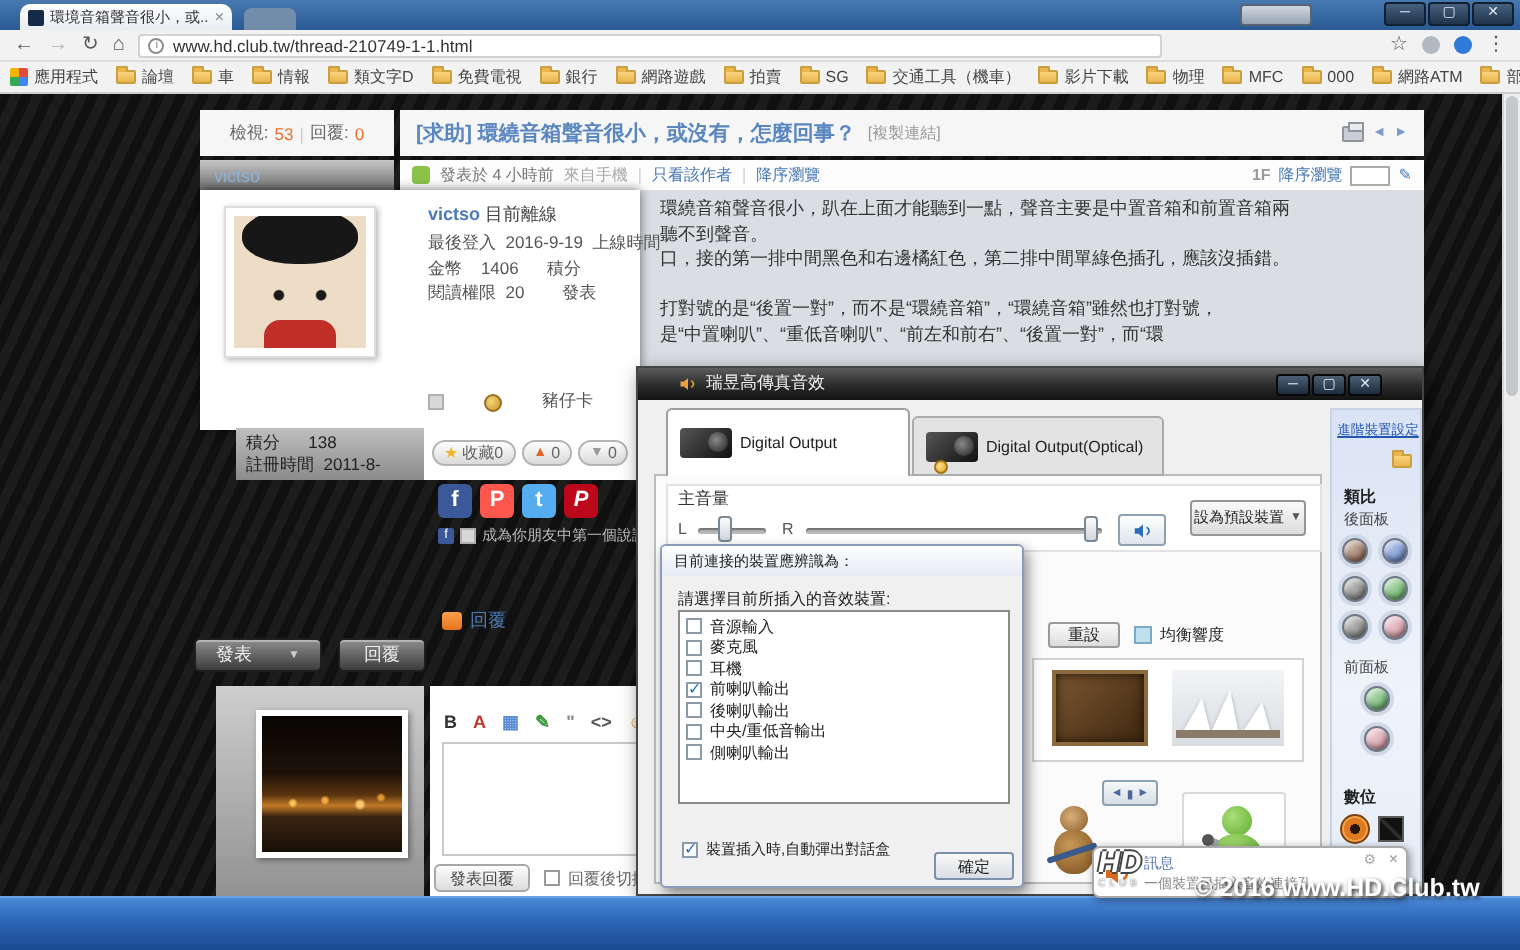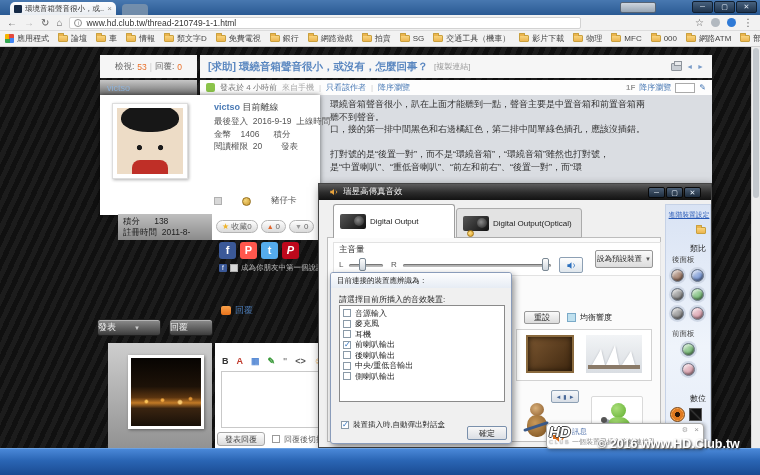--- a/index.html
+++ b/index.html
@@ -81,42 +81,42 @@
 .uparr{color:#e0642a;font-size:7px}
 .dnarr{color:#999;font-size:7px}
 
 #social{position:absolute;left:219px;top:242px;display:flex;gap:4px}
 .s-ic{width:17px;height:17px;border-radius:3px;color:#fff;font-weight:bold;font-size:11px;line-height:17px;text-align:center}
 #likerow{position:absolute;left:219px;top:263px;display:flex;align-items:center;gap:3px;font-size:7.5px;color:#b9b9b9}
 .fmini{width:8px;height:8px;background:#3b5998;border-radius:1px;color:#fff;font-size:6.5px;line-height:8px;text-align:center}
 #replylink{position:absolute;left:221px;top:304px;display:flex;align-items:center;gap:4px;font-size:9px}
 .replyic{width:10px;height:9px;background:linear-gradient(#f9a14a,#e8731c);border-radius:2px}
 
-.darkbtn{position:absolute;height:17px;background:linear-gradient(#8d8d8d,#3c3c3c);border:1px solid #1e1e1e;border-radius:3px;color:#eee;font-size:9px;display:flex;align-items:center;justify-content:flex-start;gap:18px;box-shadow:inset 0 1px 0 rgba(255,255,255,.35)}
+.darkbtn{position:absolute;height:17px;background:linear-gradient(#8d8d8d,#3c3c3c);border:1px solid #1e1e1e;border-radius:3px;color:#eee;font-size:9px;display:flex;align-items:center;justify-content:center;gap:18px;box-shadow:inset 0 1px 0 rgba(255,255,255,.35)}
 #btn-post{left:97px;top:319px;width:64px}
 #btn-reply{left:169px;top:319px;width:44px}
 .caret{font-size:6px;color:#ccc}
 
 #reply-left{position:absolute;left:108px;top:343px;width:104px;height:105px;background:linear-gradient(#cecece,#929292)}
 #photo{position:absolute;left:128px;top:355px;width:76px;height:74px;background:#fff;padding:3px;box-shadow:1px 1px 3px rgba(0,0,0,.4)}
 #photo .img{width:100%;height:100%;background:
  radial-gradient(circle at 22% 64%,rgba(255,200,90,.95) 1px,transparent 2.5px),
  radial-gradient(circle at 45% 62%,rgba(255,180,70,.9) 1px,transparent 2.5px),
  radial-gradient(circle at 70% 65%,rgba(255,210,120,.9) 1.4px,transparent 3px),
  radial-gradient(circle at 85% 60%,rgba(255,170,60,.8) 1px,transparent 2.5px),
  linear-gradient(#070402 0%,#1d1208 42%,#5a3410 58%,#c27a26 66%,#3a2410 74%,#181008 100%)}
 #editor{position:absolute;left:215px;top:343px;width:497px;height:105px;background:#fff}
 #editor-icons{position:absolute;left:222px;top:356px;display:flex;gap:8px;align-items:center;font-size:9px}
 #edit-area{position:absolute;left:221px;top:371px;width:486px;height:57px;background:#fff;border:1px solid #c9c9c9}
 #btn-submit{position:absolute;left:217px;top:432px;width:48px;height:14px;background:linear-gradient(#fdfdfd,#dcdcdc);border:1px solid #a8a8a8;border-radius:3px;font-size:8px;color:#444;display:flex;align-items:center;justify-content:center}
 #after-cb{position:absolute;left:272px;top:435px;width:8px;height:8px;background:#fff;border:1px solid #9a9a9a}
 #after-lb{position:absolute;left:284px;top:434px;font-size:8px;color:#666;white-space:nowrap}
 
 #rtk{position:absolute;left:318px;top:183px;width:394px;height:265px;background:#f0f0f0;border:1px solid #454545;box-shadow:3px 4px 10px rgba(0,0,0,.6);z-index:20}
-#rtk-title{position:absolute;left:0;top:0;width:100%;height:16px;background:linear-gradient(#5c5c5c,#2b2b2b 55%,#121212);display:flex;align-items:center;gap:4px;padding:0 10px}
+#rtk-title{position:absolute;left:0;top:0;width:100%;height:16px;background:linear-gradient(#5c5c5c,#2b2b2b 55%,#121212);display:flex;align-items:center;gap:4px;padding:0 20px}
 #rtk-title .t{color:#f0f0f0;font-size:8.5px}
 #rtk-btns{margin-left:auto;display:flex;gap:1px}
 .rwb{width:17px;height:11px;background:linear-gradient(#4c5f75,#1d2c3e);border:1px solid #090909;border-radius:2px;color:#e3ecf5;font-size:7px;line-height:9px;text-align:center}
 .rtab{position:absolute;display:flex;align-items:center;gap:4px;padding:0 6px;font-size:8px;color:#222}
 #rtab1{left:14px;top:20px;width:122px;height:34px;background:#fff;border:1px solid #9f9f9f;border-bottom:none;border-radius:3px 3px 0 0;z-index:2}
 #rtab2{left:137px;top:24px;width:126px;height:30px;background:#e3e3e3;border:1px solid #ababab;border-radius:3px 3px 0 0}
 .dev-ic{width:26px;height:15px;background:linear-gradient(135deg,#565656,#101010);border-radius:2px;position:relative;flex:none}
 .dev-ic::after{content:"";position:absolute;right:2px;top:2px;width:10px;height:10px;border-radius:50%;background:radial-gradient(circle at 40% 40%,#8a8a8a,#1d1d1d)}
 #tab2dot{position:absolute;left:148px;top:46px;width:7px;height:7px;border-radius:50%;background:radial-gradient(circle at 35% 35%,#ffe08a,#e0a024);border:1px solid #a37716;z-index:3}
 #rtk-panel{position:absolute;left:8px;top:53px;width:334px;height:205px;background:#fbfbfb;border:1px solid #bdbdbd}
@@ -145,21 +145,21 @@
 #mmfig .gt{position:absolute;left:-2px;top:22px;width:26px;height:3px;background:#3a5a8a;transform:rotate(-18deg);border-radius:2px}
 #voicebox{position:absolute;left:272px;top:212px;width:52px;height:52px;background:#fff;border:1px solid #dadada;border-radius:2px}
 #voicebox .gh{position:absolute;left:19px;top:6px;width:15px;height:15px;border-radius:50%;background:radial-gradient(circle at 35% 35%,#aade7a,#5fae2e)}
 #voicebox .gb{position:absolute;left:14px;top:20px;width:25px;height:24px;border-radius:45% 45% 30% 30%;background:radial-gradient(circle at 40% 30%,#a6dc74,#57a528)}
 #voicebox .mic{position:absolute;left:12px;top:22px;width:2.5px;height:16px;background:#9aa2aa;transform:rotate(20deg)}
 #voicebox .mictip{position:absolute;left:9px;top:20px;width:6px;height:6px;border-radius:50%;background:#555}
 
 #rtk-side{position:absolute;left:346px;top:20px;width:46px;height:238px;background:linear-gradient(#d9e3f4,#eff4fb 60%,#e6edf8);border:1px solid #c6d2e6}
 #adv-link{position:absolute;left:0;top:5px;width:46px;text-align:center;font-size:6.8px;color:#2456b5;text-decoration:underline;white-space:nowrap}
 #sidefolder{position:absolute;right:4px;top:22px}
-.sideh{position:absolute;left:24px;font-size:8px;font-weight:normal;color:#222}
+.sideh{position:absolute;left:6px;font-size:8px;font-weight:bold;color:#222}
 .sidel{position:absolute;left:6px;font-size:7.5px;color:#444}
 .jack{width:13px;height:13px;border-radius:50%;border:1px solid #6e7886;box-shadow:0 0 0 2px rgba(205,214,228,.9),inset -1px -2px 2px rgba(0,0,0,.35),inset 1px 2px 2px rgba(255,255,255,.55)}
 #rear-jacks{position:absolute;left:5px;top:64px;display:grid;grid-template-columns:17px 17px;gap:6px 3px}
 #front-jacks{position:absolute;left:16px;top:138px;display:grid;gap:7px}
 #digrow{position:absolute;left:4px;top:202px;display:flex;gap:4px;align-items:center}
 .rca{width:15px;height:15px;border-radius:50%;background:radial-gradient(circle,#2a1608 0 2.5px,#e07a20 2.5px 5.5px,#f5a24c 5.5px);border:1px solid #7a4210}
 .optical{width:13px;height:13px;background:linear-gradient(45deg,#111 40%,#333 50%,#111 60%),#181818;border:1px solid #5a5a5a}
 
 #devdlg{position:absolute;left:330px;top:272px;width:182px;height:172px;background:#f0f0f0;border:1px solid #8a9cba;border-radius:3px;box-shadow:2px 3px 7px rgba(0,0,0,.45);z-index:30}
 #devdlg .cap{position:absolute;left:0;top:0;width:100%;height:15px;background:linear-gradient(#fdfdfe,#e6ecf4);border-radius:2px 2px 0 0;font-size:7.5px;color:#222;line-height:15px;padding-left:6px}

